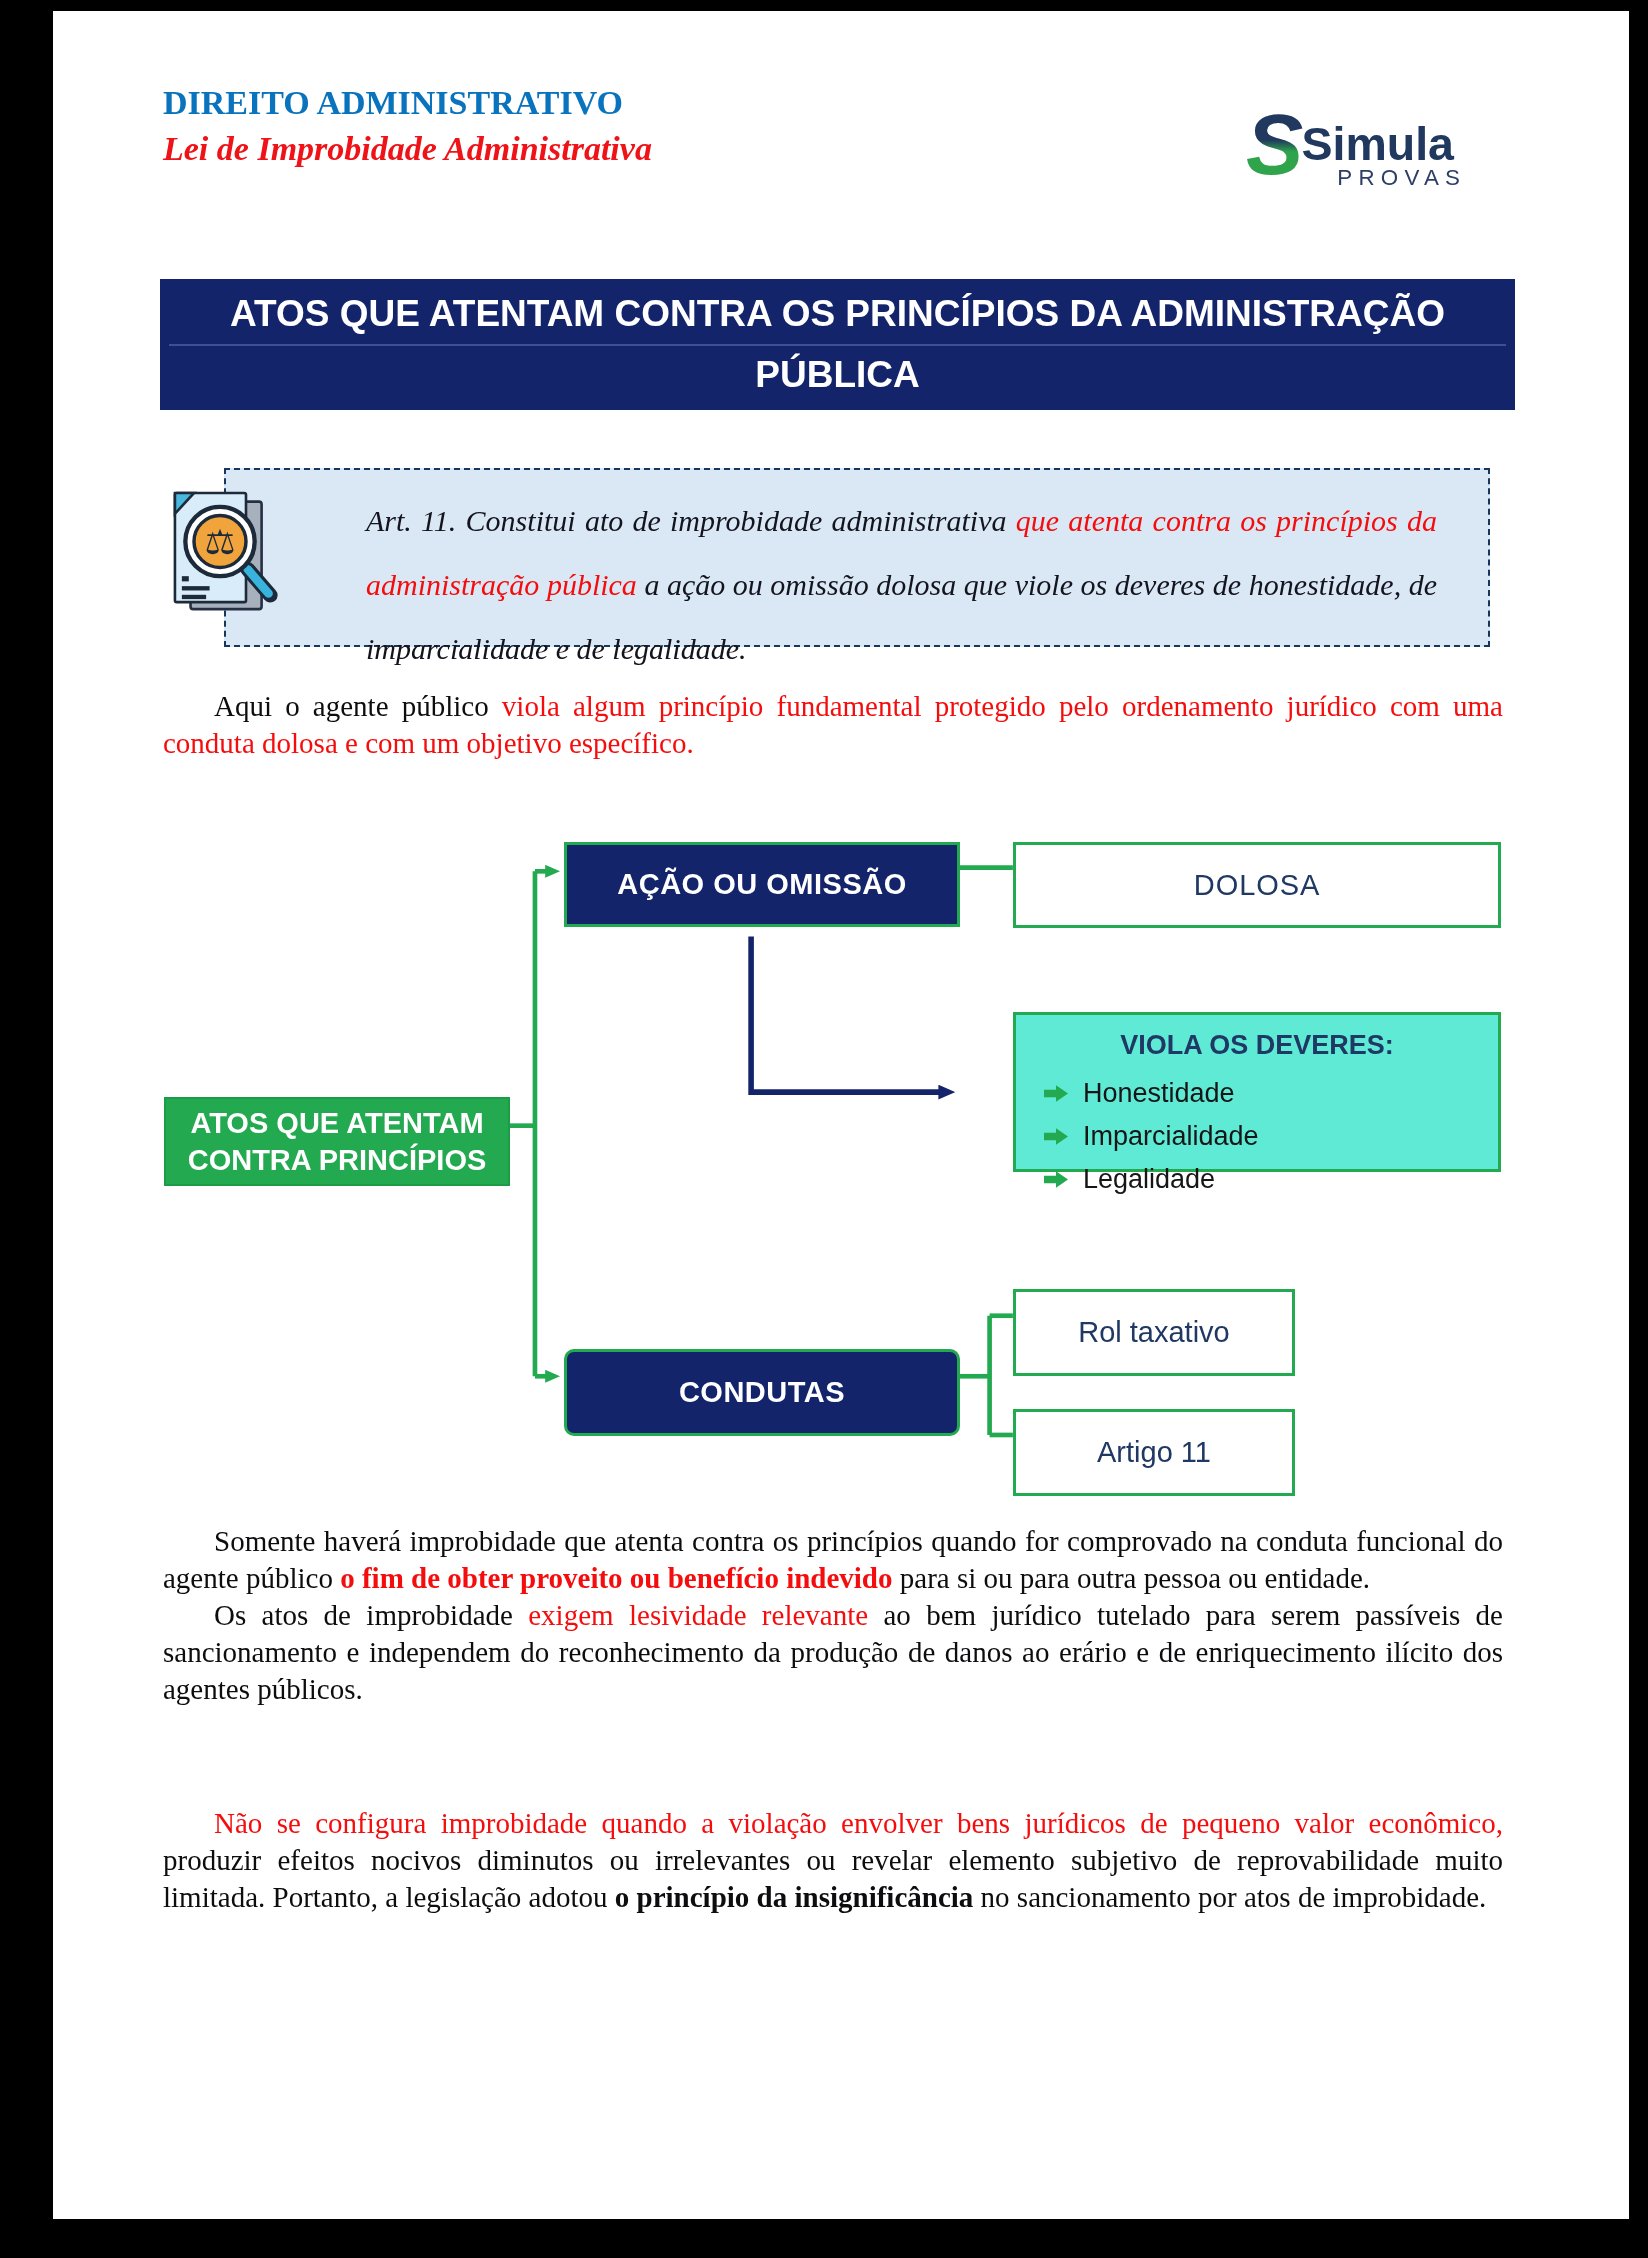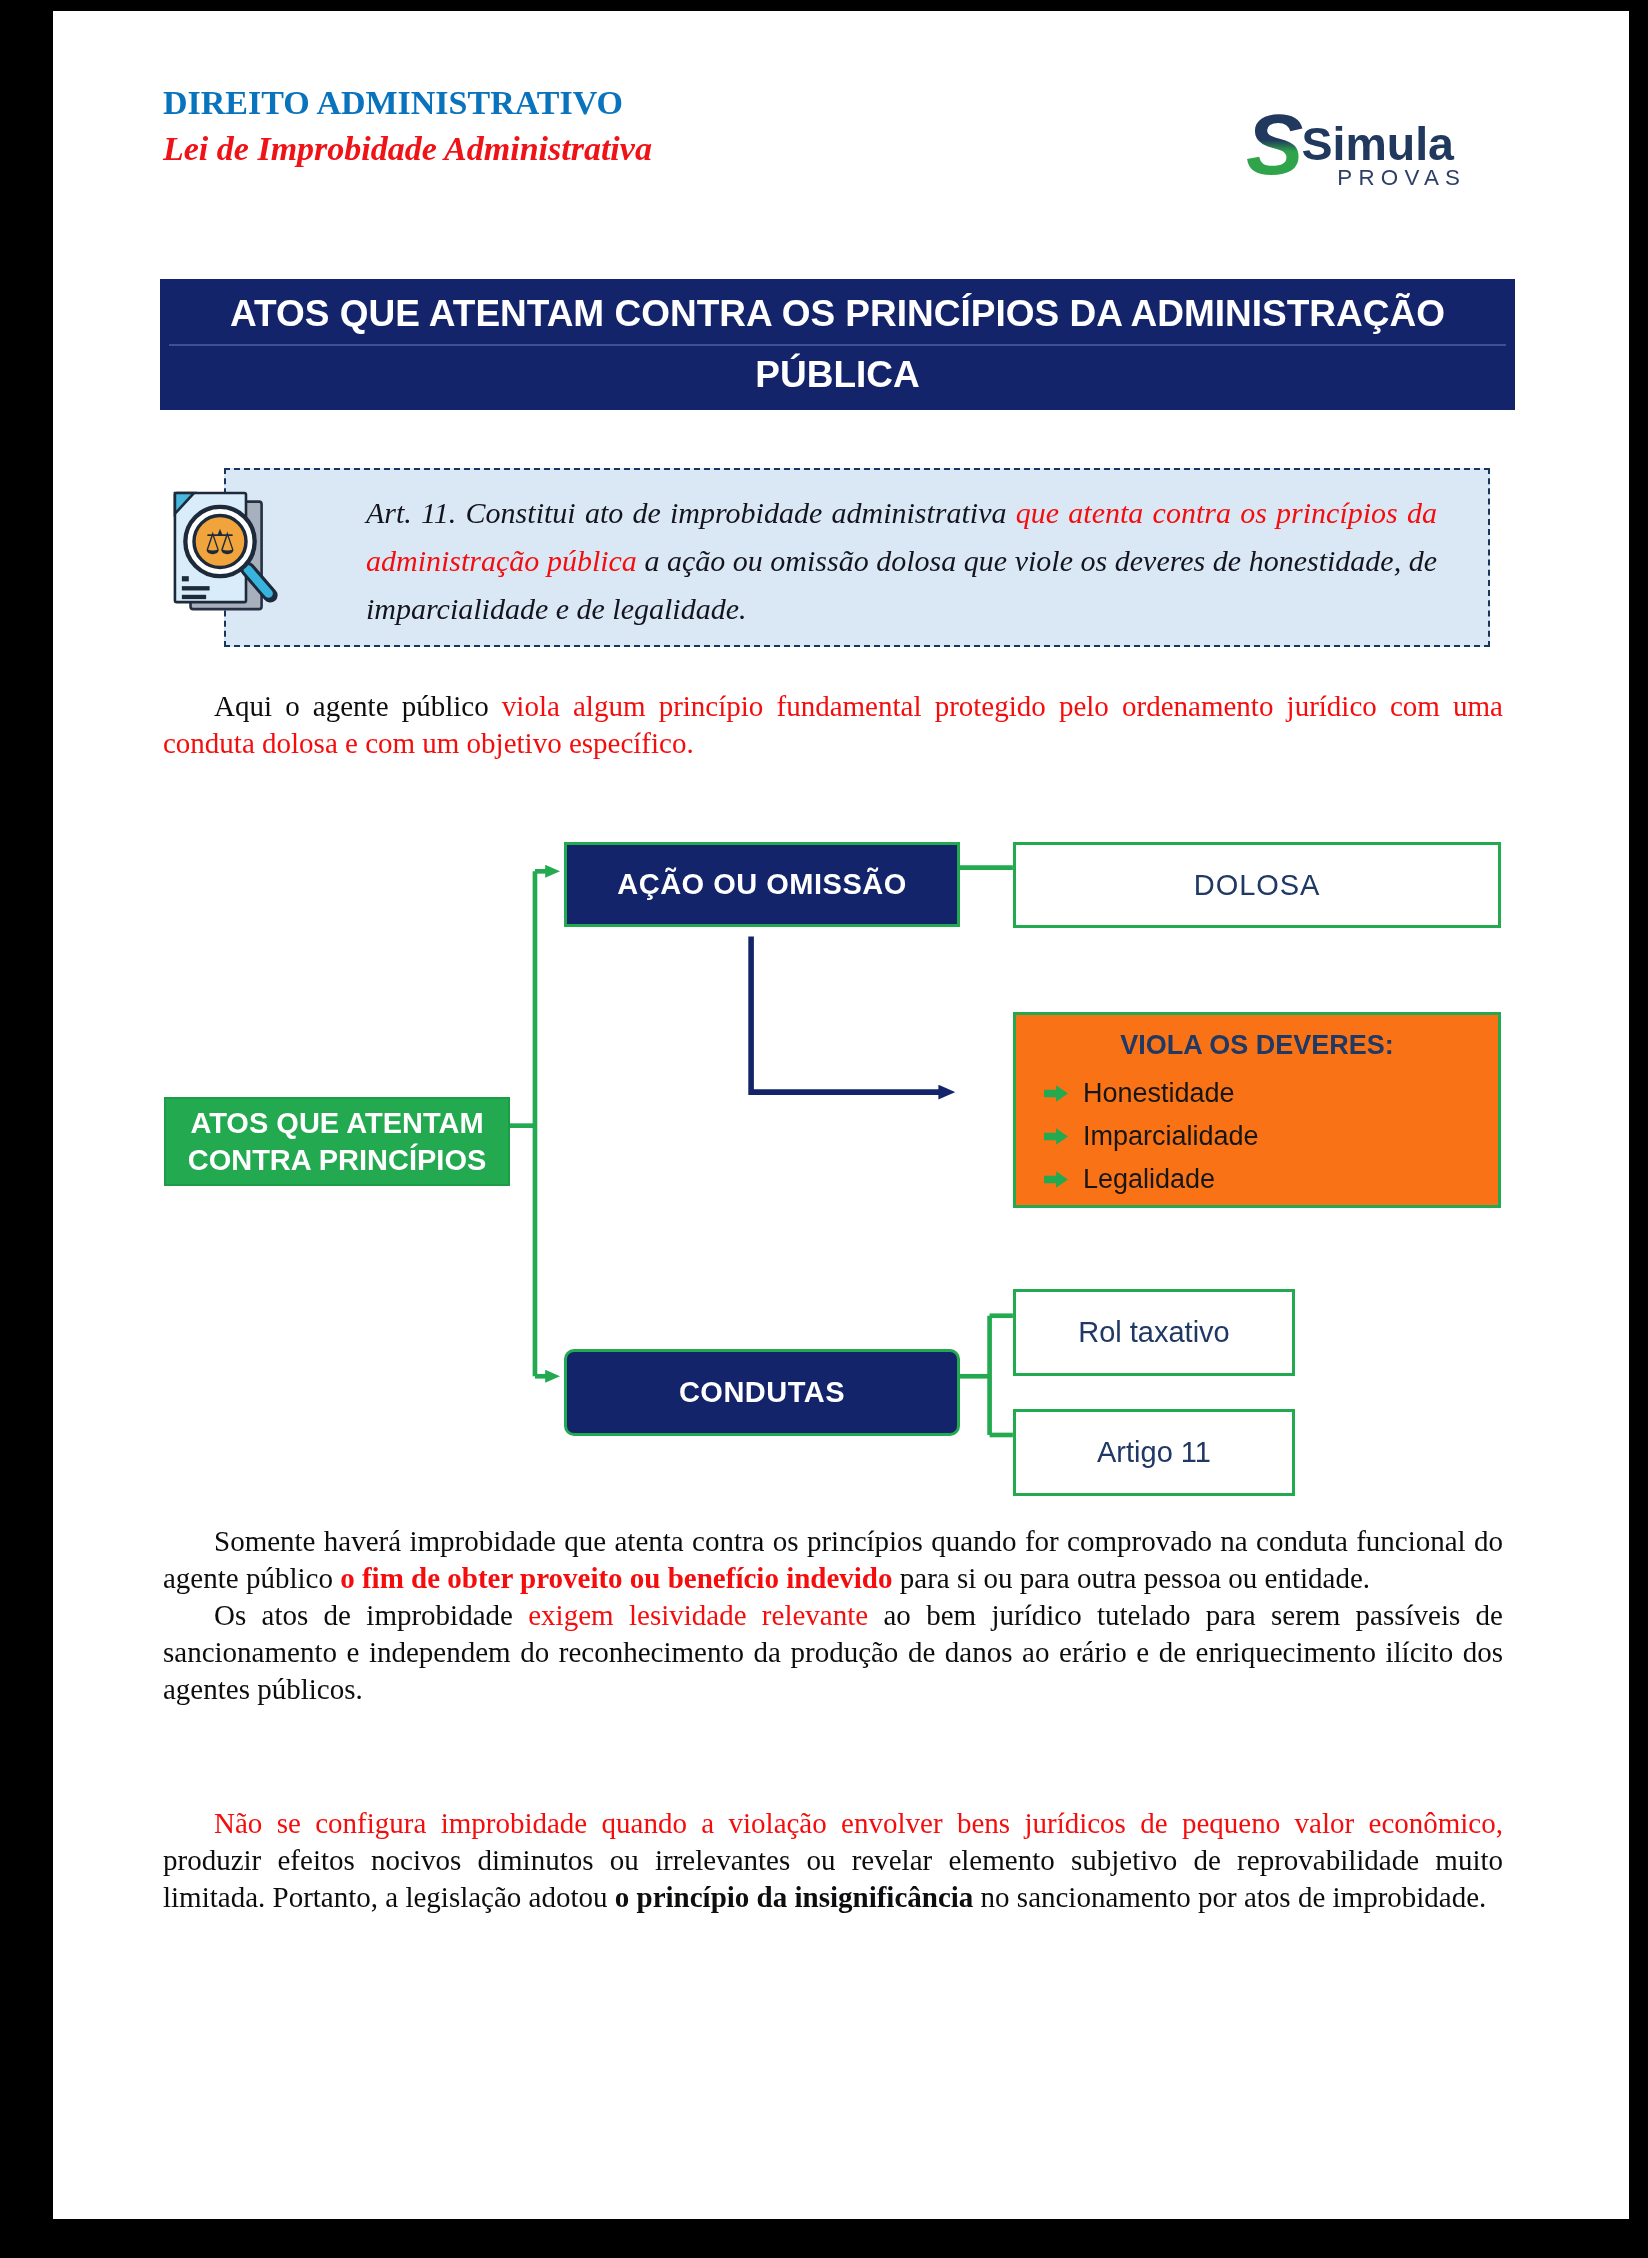--- a/index.html
+++ b/index.html
@@ -24,21 +24,21 @@
           background:var(--navy); color:#fff; font-family:"Liberation Sans", sans-serif;
           font-weight:bold; font-size:37px; text-align:center; line-height:61px;
           padding:3.7px 28px 0 28px;}
   .banner-divider{position:absolute; left:9.3px; right:9.3px; top:65px; height:1.9px;
           background:rgba(170,195,255,0.28);}
 
   
   .callout{position:absolute; left:171px; top:457px; width:1266px; height:179px;
           background:var(--boxbg); border:2.8px dashed #17365D;}
   .callout-text{position:absolute; left:140px; right:51px; top:18.6px;
-          font-size:30px; font-style:italic; line-height:48px; text-align:justify; color:#14141e;}
+          font-size:30px; font-style:italic; line-height:64px; text-align:justify; color:#14141e;}
   .law-icon{position:absolute; left:-58px; top:9.3px; width:117px; height:151px;}
 
   
   .para{position:absolute; left:110px; width:1340px; font-size:29px; line-height:37px;
         text-align:justify; color:var(--ink);}
   .para p{text-indent:51px;}
   .seg{white-space:pre-wrap;}
   .s-red{color:var(--red);}
   .s-redbold{color:var(--red); font-weight:bold;}
   .s-bold{font-weight:bold;}
@@ -50,21 +50,21 @@
   .n-root{left:111px; top:1070px; width:346px; height:89px; background:#23A94F;
           border:2.8px solid #1C9C47; color:#fff; font-weight:bold; font-size:29px; line-height:37px;}
   .n-navy{background:var(--navy); border:3.7px solid var(--green); color:#fff;
           font-weight:bold; font-size:29px; letter-spacing:0.5px;}
   .n-acao{left:511px; top:815px; width:396px; height:85px;}
   .n-condutas{left:511px; top:1322px; width:396px; height:87px;border-radius:10px;}
   .n-white{background:#fff; border:3.7px solid var(--green); color:var(--navytext); font-size:29px;}
   .n-dolosa{left:960px; top:815px; width:488px; height:86px; letter-spacing:0.9px;}
   .n-rol{left:960px; top:1262px; width:282px; height:87px;}
   .n-artigo{left:960px; top:1382px; width:282px; height:87px;}
-  .n-deveres{left:960px; top:985px; width:488px; height:196px; background:#f97316;
+  .n-deveres{left:960px; top:985px; width:488px; height:160px; background:#5eead4;
           border:3.7px solid var(--green); display:block;}
   .dev-title{margin-top:15px; text-align:center; color:var(--navytext); font-weight:bold; font-size:27px;}
   .dev-list{margin:11.2px 0 0 28px; list-style:none;}
   .dev-list li{display:flex; align-items:center; height:43px; font-size:27px; color:#161616;}
   .dev-list svg{margin-right:15px; flex:0 0 auto;}
 
   .b2{top:1512px;}
   .b3{top:1762px;margin-top:32px;}
 </style>
 </head>

